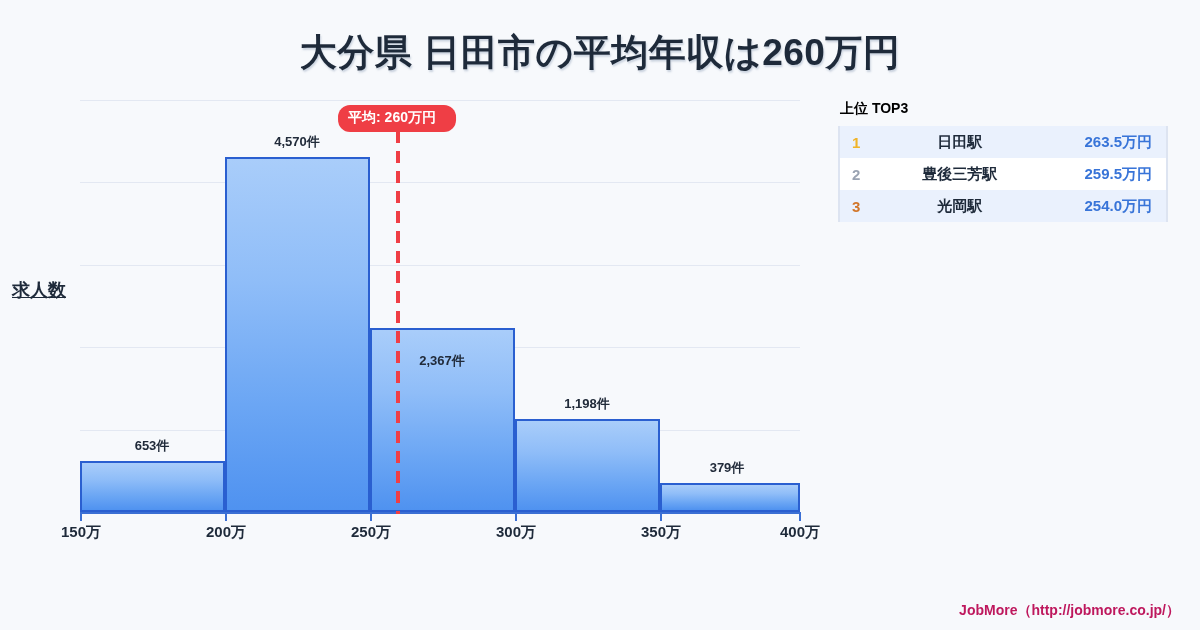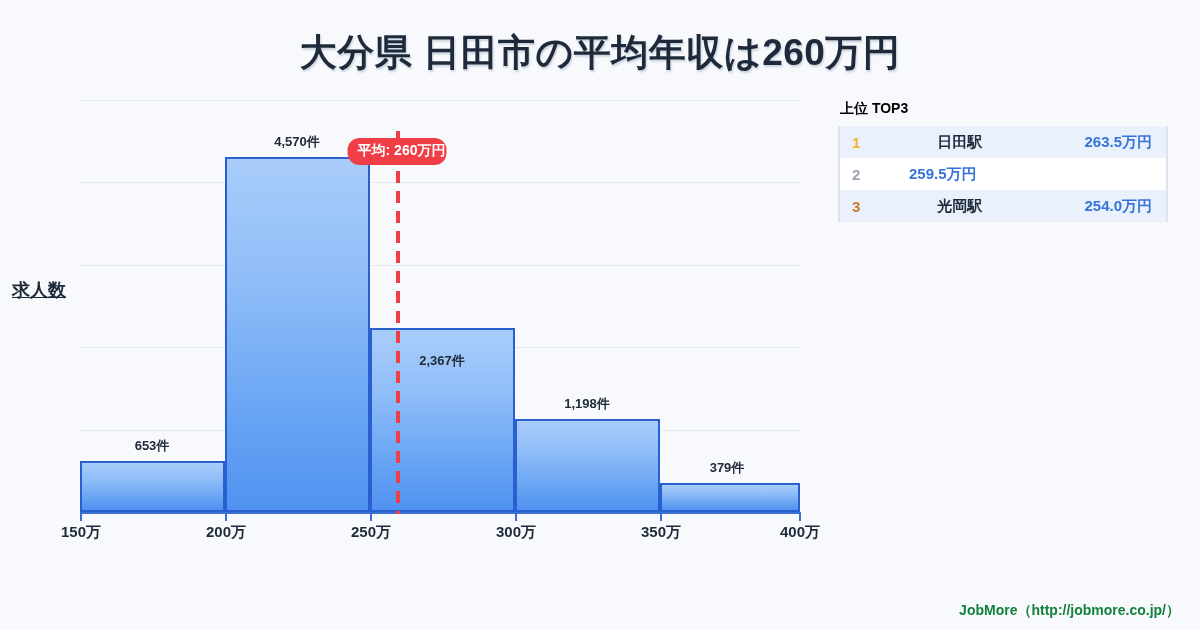--- a/index.html
+++ b/index.html
@@ -127,25 +127,24 @@
                 #ef3e45 0px, #ef3e45 12px,
                 transparent 12px, transparent 20px);
   }
   .avg-badge {
     position: absolute;
     top: 105px;
     background: #ef3e45;
     color: #ffffff;
     font-size: 14px;
     font-weight: bold;
-    padding: 4px 1px 5px 10px;
+    padding: 4px 20px 5px 10px;
     border-radius: 12px;
     white-space: nowrap;
     transform: translateX(-50%);
-    margin-top: 33px;
   }
 
   
   .sidebar {
     position: absolute;
     left: 838px;
     top: 100px;
     width: 330px;
   }
   .side-title {
@@ -195,21 +194,21 @@
     margin-left: 37px;
   }
 
   
   .footer {
     position: absolute;
     right: 20px;
     bottom: 10px;
     font-size: 14px;
     font-weight: bold;
-    color: #15803d;
+    color: #be185d;
     white-space: nowrap;
     margin-top: 41px;
   }
 </style>
 </head>
 <body>
 
 <div class="page-title">大分県 日田市の平均年収は260万円</div>
 
 <div class="chart-wrap">
@@ -260,20 +259,21 @@
   <div class="side-sub">上位 TOP3</div>
 
   <div class="rank-table">
     <div class="rank-row odd">
       <span class="rank-num" style="color:#f0b429;">1</span>
       <span class="rank-name">日田駅</span>
       <span class="rank-val">263.5万円</span>
     </div>
     <div class="rank-row even">
       <span class="rank-num" style="color:#9aa3b2;">2</span>
+      <span class="rank-name">豊後三芳駅</span>
       <span class="rank-val">259.5万円</span>
     </div>
     <div class="rank-row odd">
       <span class="rank-num" style="color:#d2762a;">3</span>
       <span class="rank-name">光岡駅</span>
       <span class="rank-val">254.0万円</span>
     </div>
   </div>
 </div>
 

